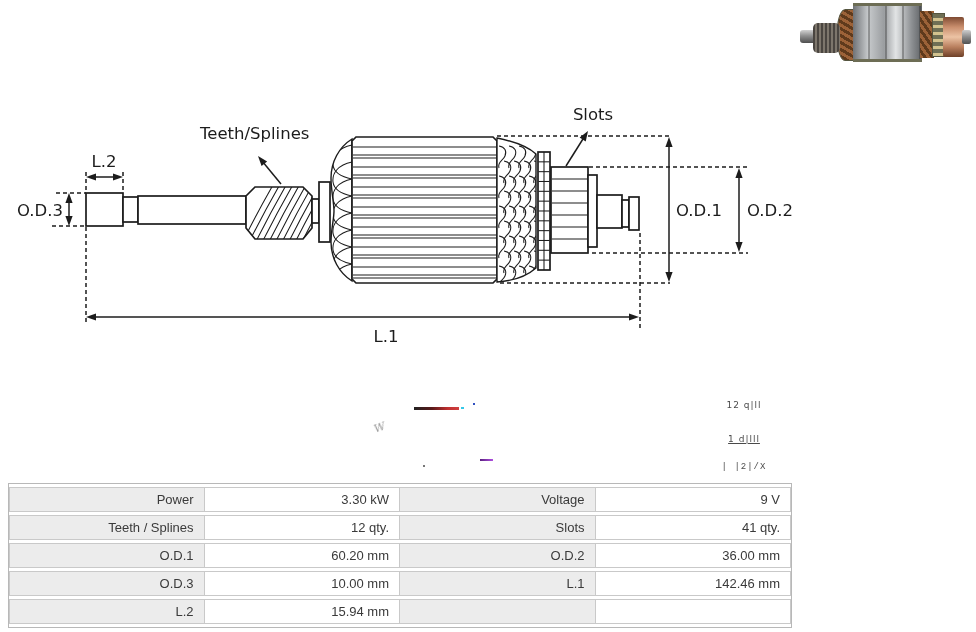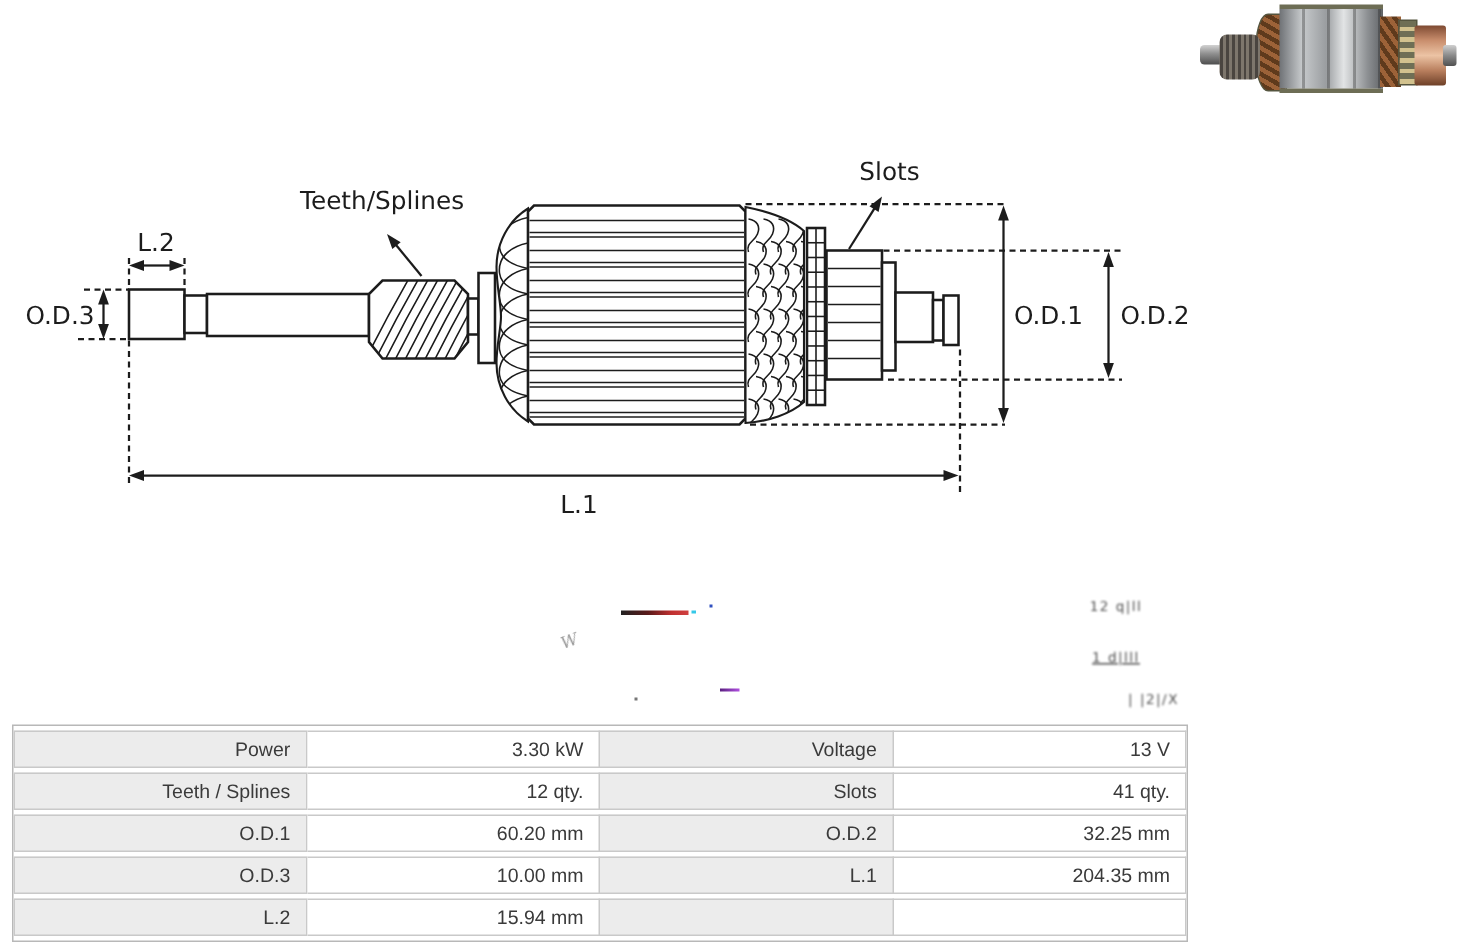--- a/index.html
+++ b/index.html
@@ -262,48 +262,48 @@
   </svg>
 
   <div class="art wmark" style="left:374px;top:421px;">W</div>
   <div class="art dash-red"></div>
   <div class="art dot-cyan"></div>
   <div class="art dot-blue"></div>
   <div class="art dash-purple"></div>
   <div class="art dot-gray"></div>
   <div class="art ghost" style="left:698px;top:400px;">12 q|ll</div>
   <div class="art ghost" style="left:698px;top:434px;text-decoration:underline;">1  d|lll</div>
-  <div class="art ghost" style="left:723px;top:462px;">|  |2|/X</div>
+  <div class="art ghost" style="left:698px;top:462px;font-family:Liberation Mono, monospace;">|  |2|/X</div>
 
   <div class="spec-wrap">
     <table class="spec">
       <tbody>
           <tr>
         <td class="l">Power</td>
         <td>3.30 kW</td>
         <td class="l">Voltage</td>
-        <td>13 V</td>
+        <td>9 V</td>
       </tr>
       <tr>
         <td class="l">Teeth / Splines</td>
         <td>12 qty.</td>
         <td class="l">Slots</td>
         <td>41 qty.</td>
       </tr>
       <tr>
         <td class="l">O.D.1</td>
         <td>60.20 mm</td>
         <td class="l">O.D.2</td>
-        <td>32.25 mm</td>
+        <td>36.00 mm</td>
       </tr>
       <tr>
         <td class="l">O.D.3</td>
         <td>10.00 mm</td>
         <td class="l">L.1</td>
-        <td>204.35 mm</td>
+        <td>142.46 mm</td>
       </tr>
       <tr>
         <td class="l">L.2</td>
         <td>15.94 mm</td>
         <td class="l"></td>
         <td></td>
       </tr>
     </tbody>
       </table>
   </div>

